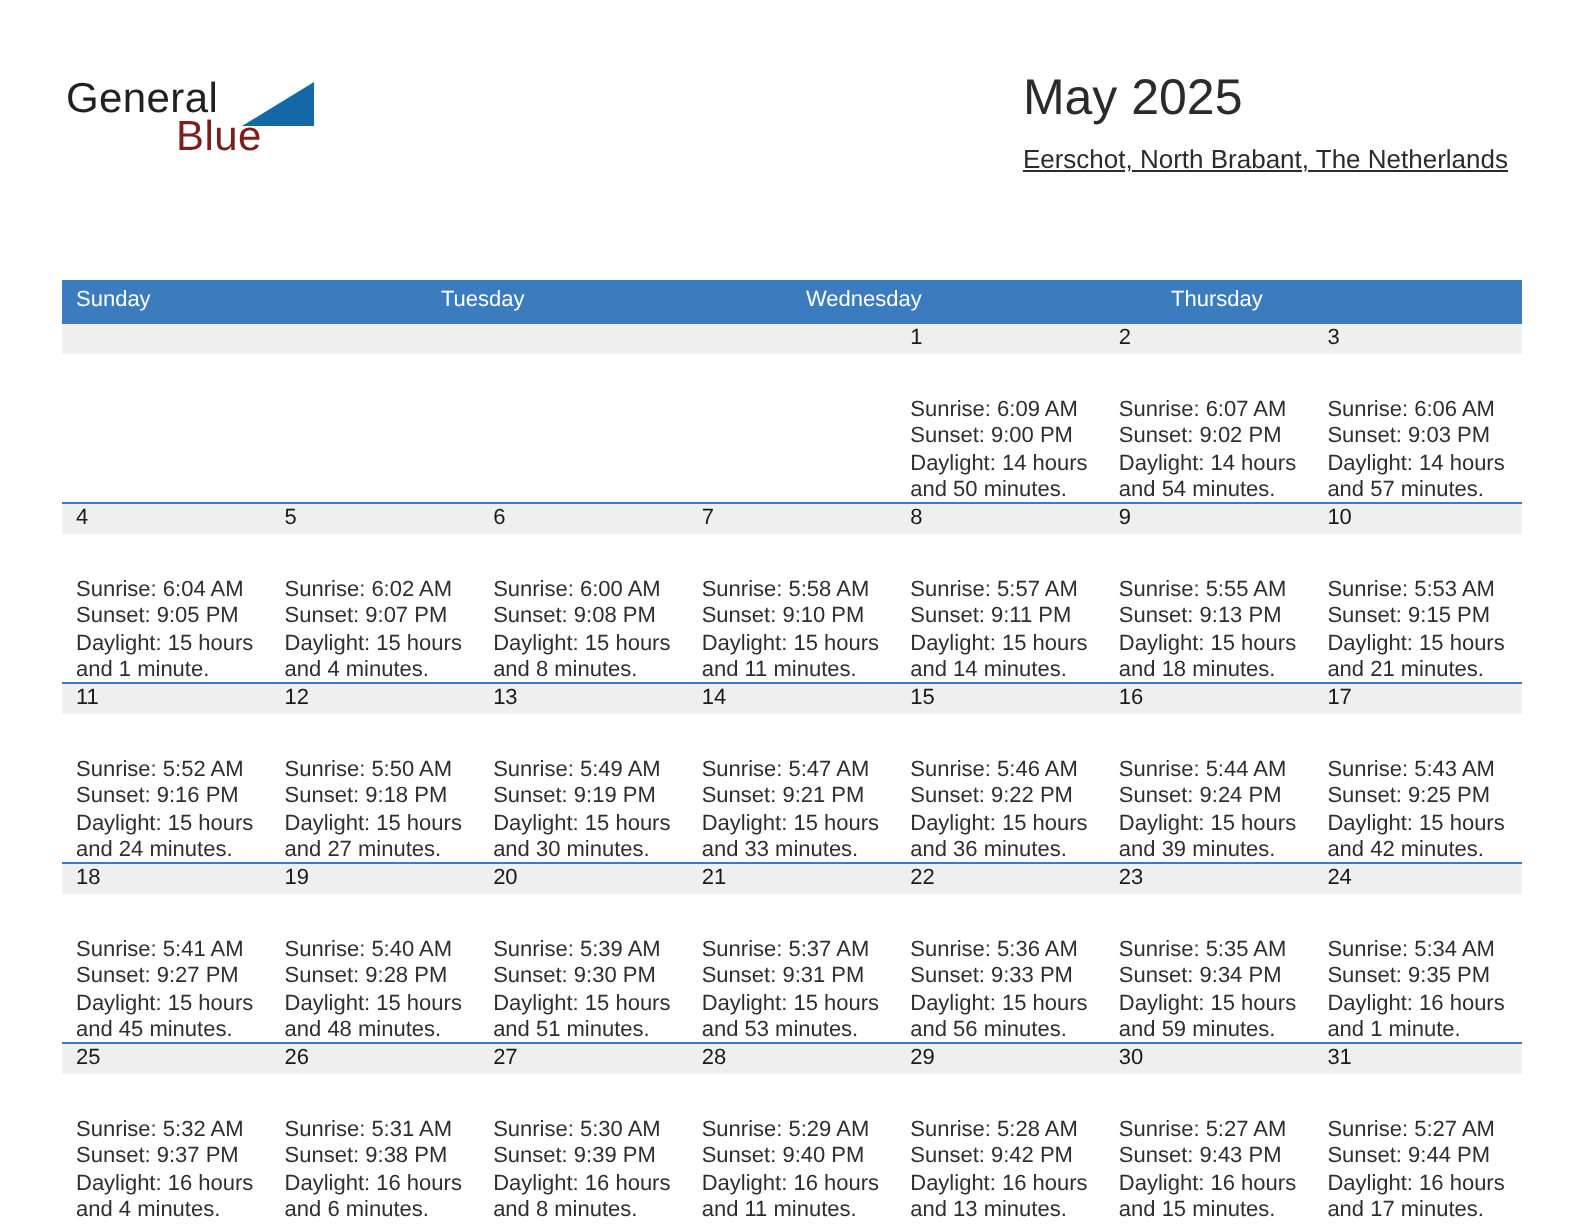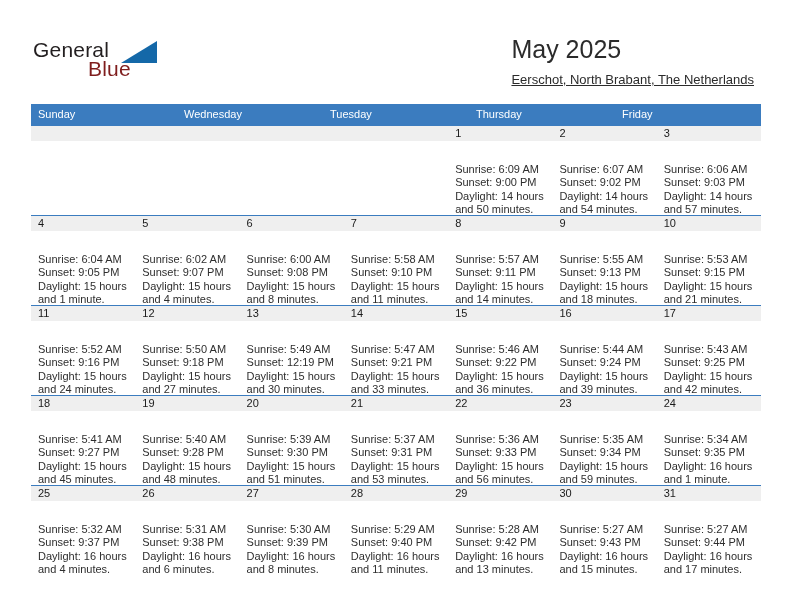--- a/index.html
+++ b/index.html
@@ -89,20 +89,21 @@
   .calendar {
     position: absolute;
     left: 31px;
     top: 104px;
     width: 730px;
   }
   .weekday-row {
     display: flex;
     background: #3b7cbf;
     height: 21px;
+    margin-top: 36px;
   }
   .weekday-cell {
     flex: 1 1 0;
     font-size: 11px;
     color: #ffffff;
     line-height: 21px;
     padding-left: 7px;
     box-sizing: border-box;
     white-space: nowrap;
   }
@@ -161,24 +162,23 @@
     <div class="title-block">
       <div class="month-title">May 2025</div>
       <div class="location-title">Eerschot, North Brabant, The Netherlands</div>
     </div>
 
   </div>
 
   <div class="calendar">
     <div class="weekday-row">
         <div class="weekday-cell">Sunday</div>
+        <div class="weekday-cell">Tuesday</div>
         <div class="weekday-cell">Wednesday</div>
-        <div class="weekday-cell">Tuesday</div>
         <div class="weekday-cell">Thursday</div>
-        <div class="weekday-cell">Friday</div>
       </div>
     <div id="weeks-container">
         <div class="week-row">
           <div class="day-cell empty">
             <div class="day-number-band"></div>
           </div>
           <div class="day-cell empty">
             <div class="day-number-band"></div>
           </div>
           <div class="day-cell empty">
@@ -296,21 +296,21 @@
               <div class="detail-line">Sunrise: 5:50 AM</div>
               <div class="detail-line">Sunset: 9:18 PM</div>
               <div class="detail-line">Daylight: 15 hours</div>
               <div class="detail-line">and 27 minutes.</div>
             </div>
           </div>
           <div class="day-cell">
             <div class="day-number-band">13</div>
             <div class="day-details">
               <div class="detail-line">Sunrise: 5:49 AM</div>
-              <div class="detail-line">Sunset: 12:19 PM</div>
+              <div class="detail-line">Sunset: 9:19 PM</div>
               <div class="detail-line">Daylight: 15 hours</div>
               <div class="detail-line">and 30 minutes.</div>
             </div>
           </div>
           <div class="day-cell">
             <div class="day-number-band">14</div>
             <div class="day-details">
               <div class="detail-line">Sunrise: 5:47 AM</div>
               <div class="detail-line">Sunset: 9:21 PM</div>
               <div class="detail-line">Daylight: 15 hours</div>

